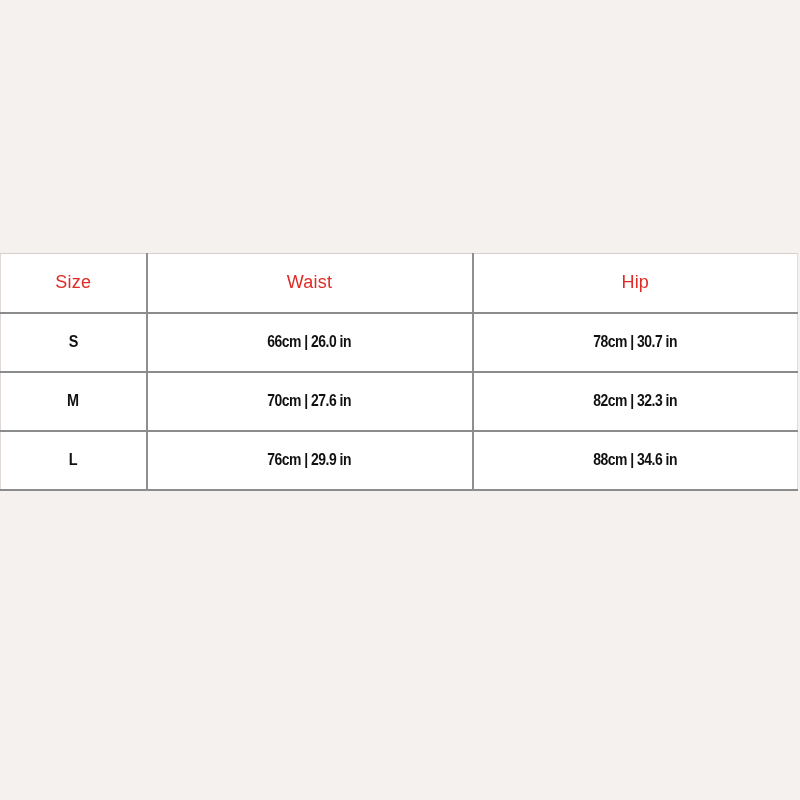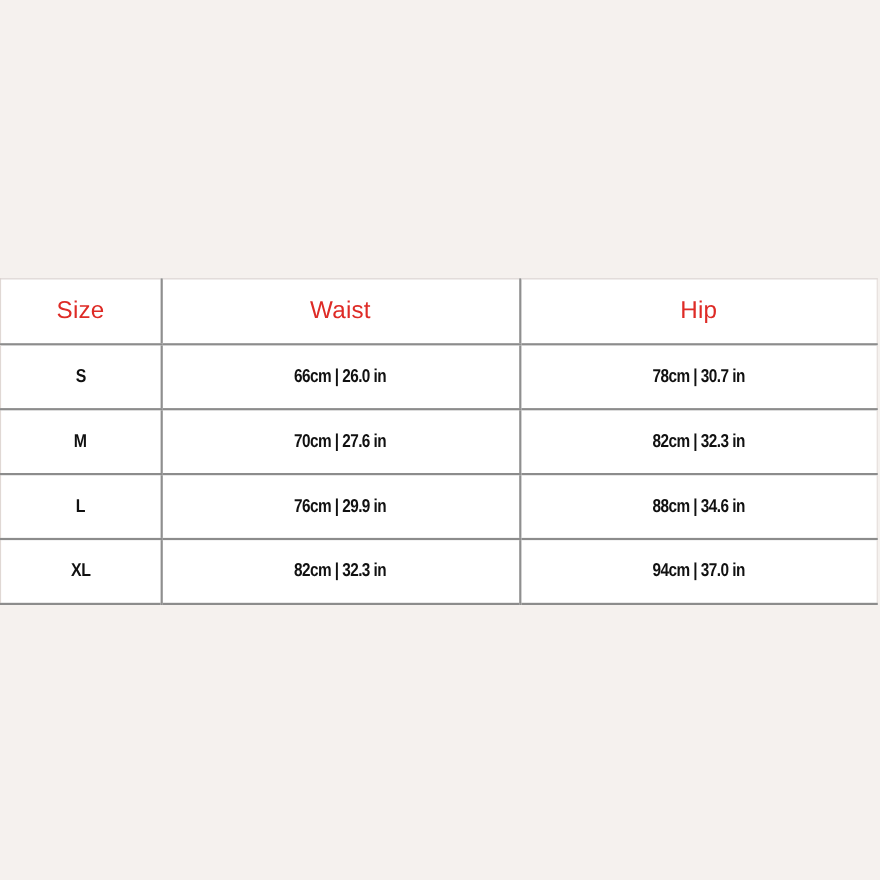--- a/index.html
+++ b/index.html
@@ -64,21 +64,21 @@
   }
   table.size-chart tbody td {
     border-bottom: 2px solid #8c8c8c;
   }
   table.size-chart tbody tr:last-child td {
     border-bottom: none;
   }
 
   .hdr-text {
     color: #de2b26;
-    font-size: 22px;
+    font-size: 18px;
     font-weight: 400;
     letter-spacing: 0.2px;
     font-family: "Liberation Sans", sans-serif;
     line-height: 1;
     display: inline-block;
   }
 
   .cell-text {
     color: #111111;
     font-size: 17px;
@@ -154,26 +154,15 @@
         <td>
           <span class="size-text">L</span>
         </td>
         <td class="sep">
           <span class="cell-text">76cm | 29.9 in</span>
         </td>
         <td class="sep">
           <span class="cell-text">88cm | 34.6 in</span>
         </td>
       </tr>
-      <tr>
-        <td>
-          <span class="size-text">XL</span>
-        </td>
-        <td class="sep">
-          <span class="cell-text">82cm | 32.3 in</span>
-        </td>
-        <td class="sep">
-          <span class="cell-text">94cm | 37.0 in</span>
-        </td>
-      </tr>
     </tbody>
   </table>
 </div>
 
 </body></html>

